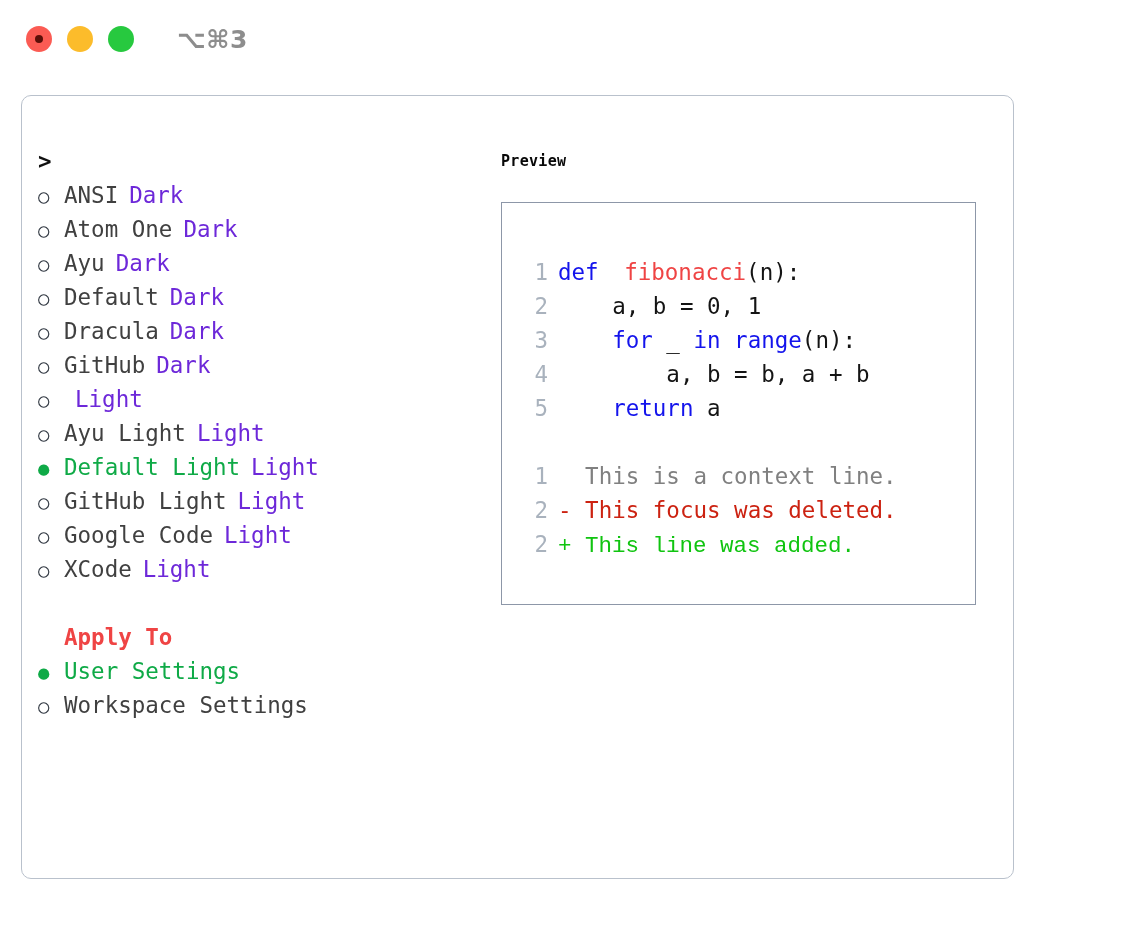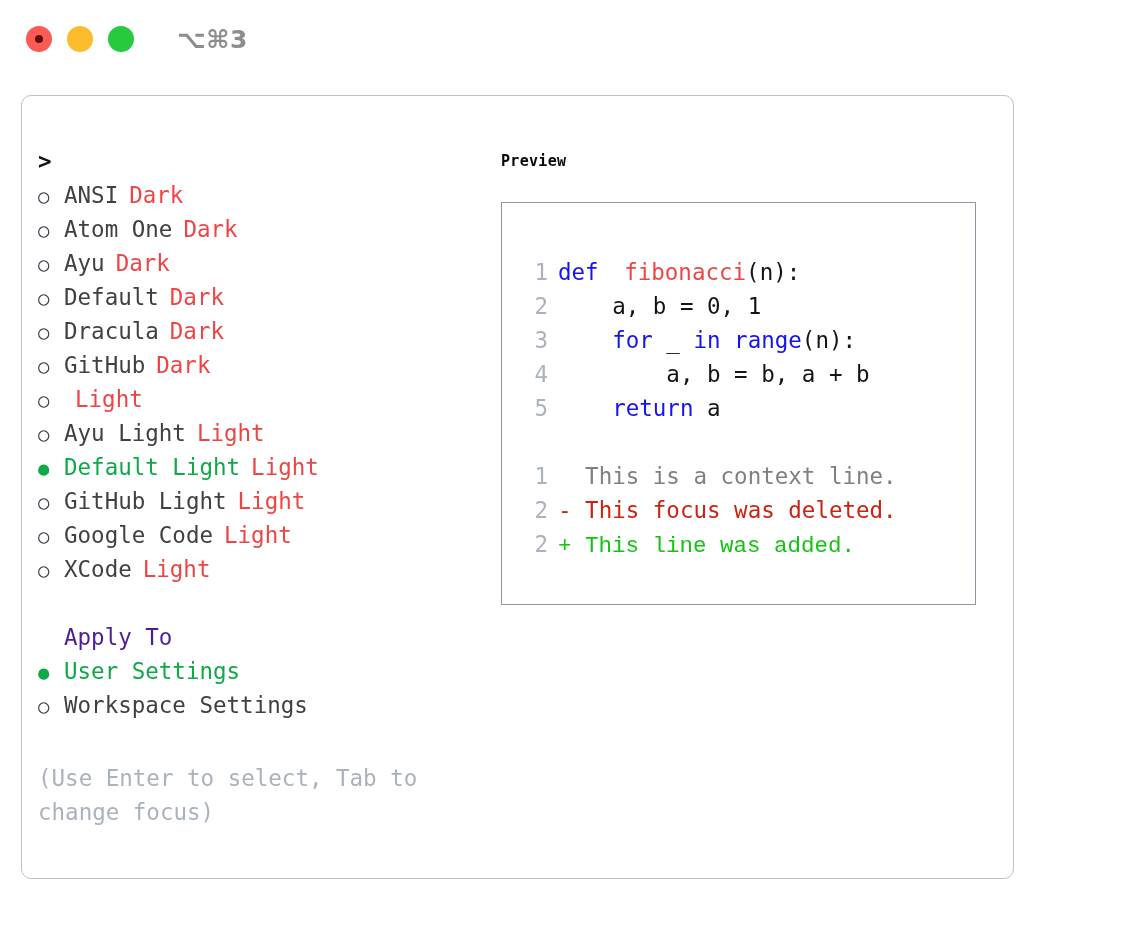--- a/index.html
+++ b/index.html
@@ -123,27 +123,27 @@
   }
   .label.bold {
     font-weight: bold;
     color: #080808;
     letter-spacing: 0.3px;
   }
   .label.sel {
     color: #0faa47;
   }
   .variant {
-    color: #ef4444;
+    color: #6d28d9;
     margin-left: 11px;
   }
   .spacer-row { height: 34px; }
   .section-head {
-    color: #4c1d95;
-    font-weight: normal;
+    color: #ef4444;
+    font-weight: bold;
   }
   .hint {
     position: absolute;
     left: 16px;
     top: 665px;
     width: 420px;
     font-size: 22.5px;
     line-height: 34px;
     color: #a9b2bd;
     white-space: pre-wrap;
@@ -246,21 +246,20 @@
           <span class="marker blank">○</span>
           <span class="label section-head">Apply To</span>
         </div>
 
         <div id="apply-items">
             <div class="row"><span class="marker filled">●</span><span class="label sel">User Settings</span></div>
             <div class="row"><span class="marker hollow">○</span><span class="label">Workspace Settings</span></div>
           </div>
       </div>
 
-      <div class="hint">(Use Enter to select, Tab to change focus)</div>
 
       <div class="right-col">
         <div class="preview-title">Preview</div>
         <div class="preview-box">
           <div class="code-area">
             <div id="code-lines">
                 <div class="code-line"><span class="gutter">1</span><span class="code-text"><span class="tok-kw">def </span><span class="tok-fn">fibonacci</span><span class="tok-pl">(n):</span></span></div>
                 <div class="code-line"><span class="gutter">2</span><span class="code-text"><span class="tok-pl">    a, b = 0, 1</span></span></div>
                 <div class="code-line"><span class="gutter">3</span><span class="code-text"><span class="tok-pl">    </span><span class="tok-kw">for</span><span class="tok-pl"> _ </span><span class="tok-kw">in</span><span class="tok-pl"> </span><span class="tok-kw">range</span><span class="tok-pl">(n):</span></span></div>
                 <div class="code-line"><span class="gutter">4</span><span class="code-text"><span class="tok-pl">        a, b = b, a + b</span></span></div>

